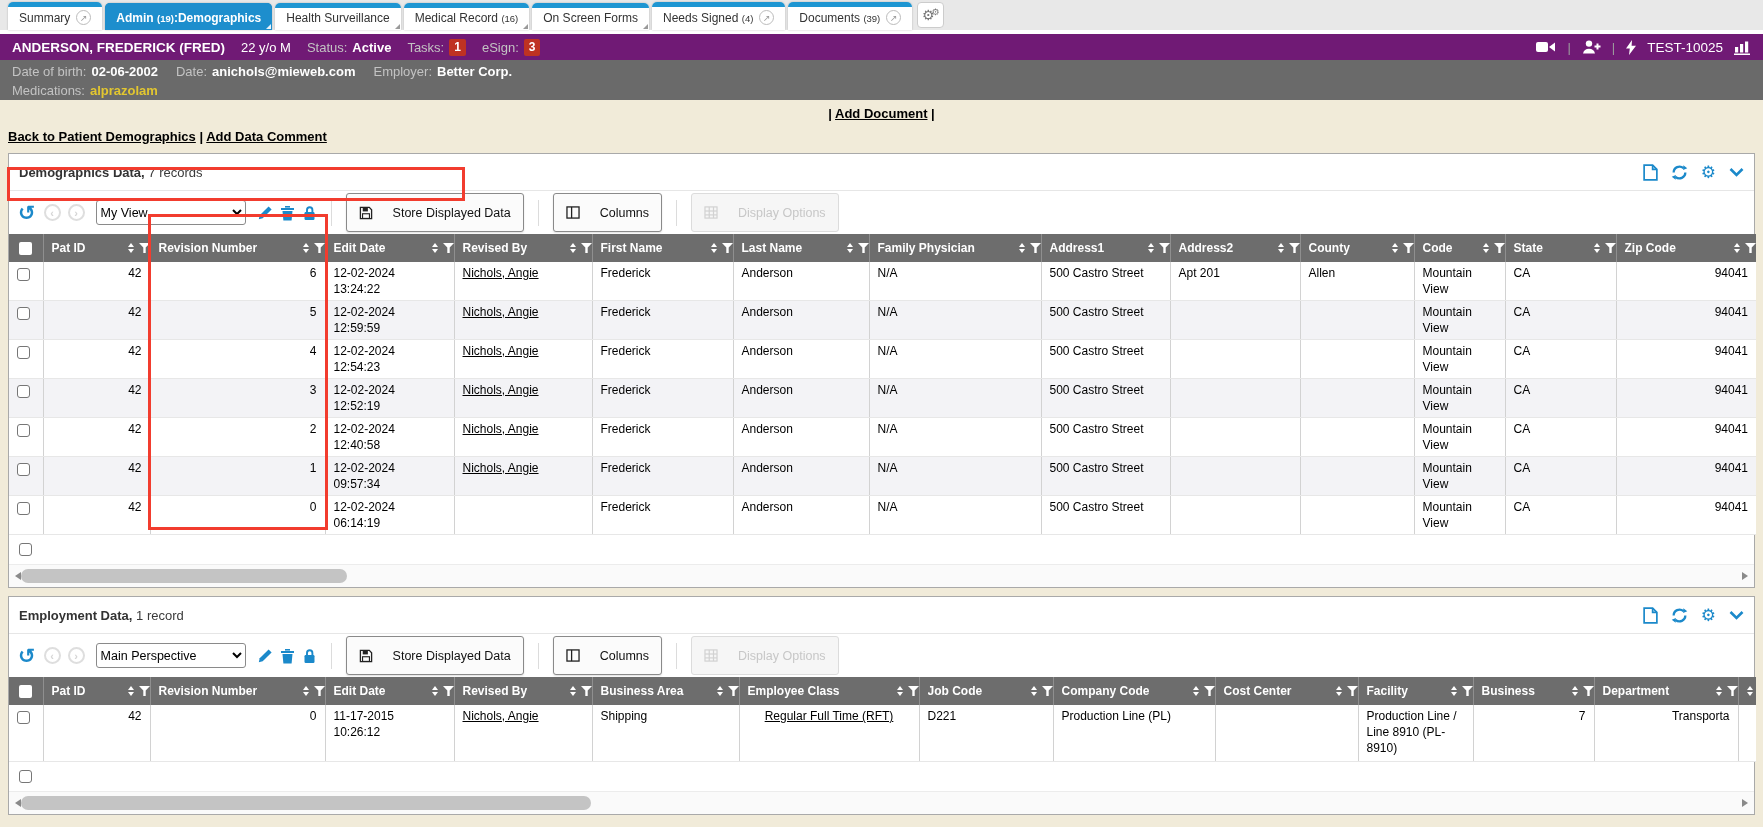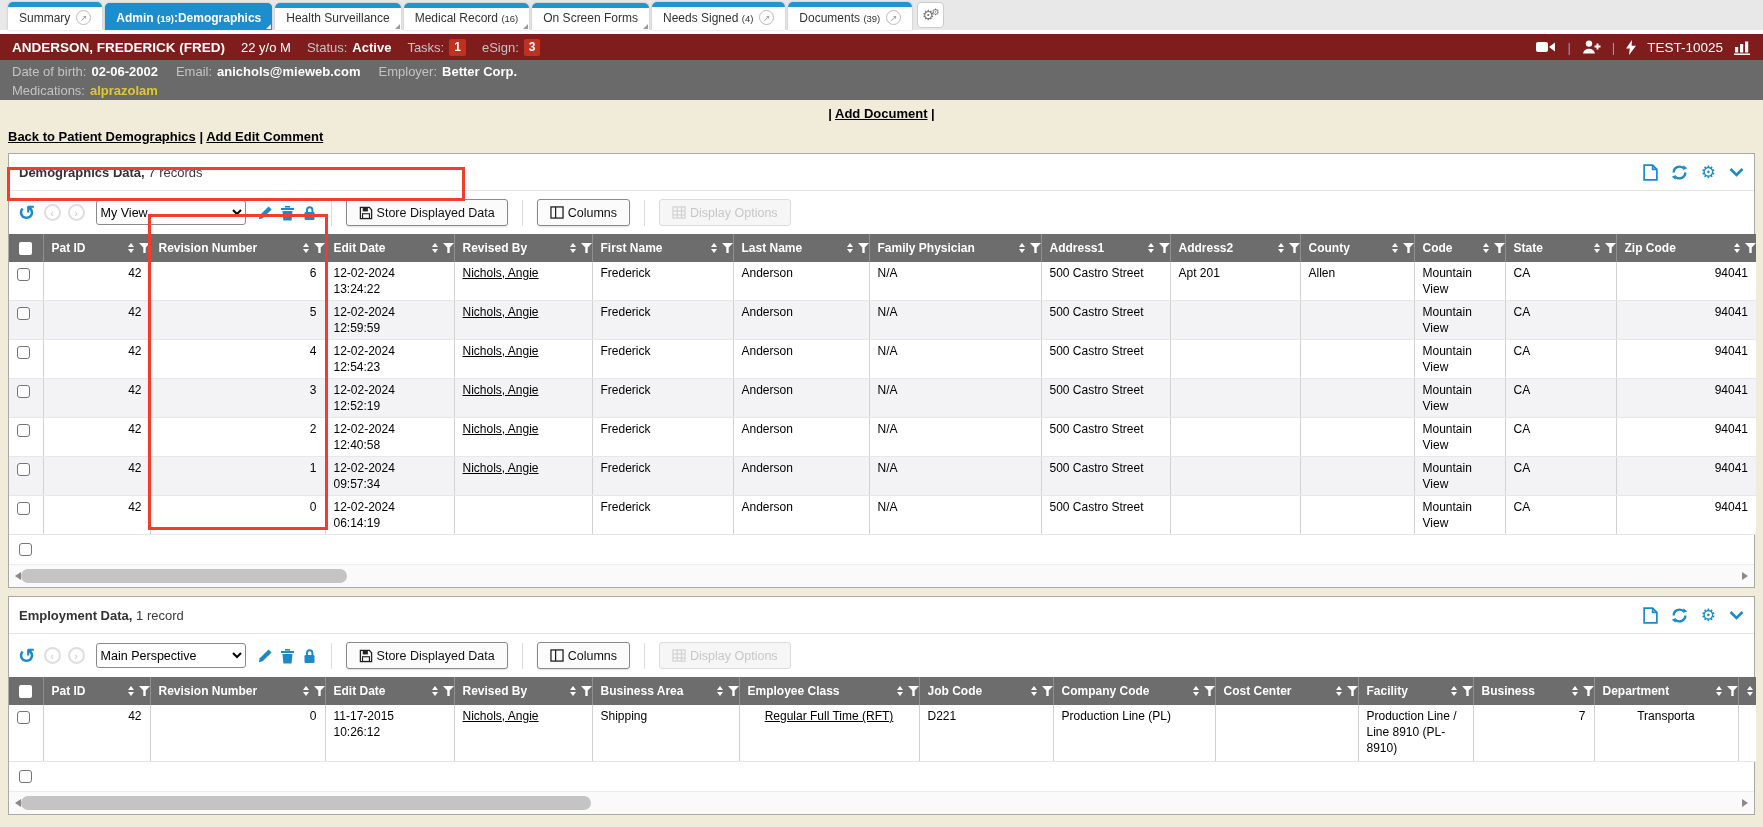--- a/index.html
+++ b/index.html
@@ -16,21 +16,21 @@
   .tab.active::before{background:#1d8ecd}
   .tab.fold::after{content:'';position:absolute;right:1px;bottom:1px;border-left:5px solid transparent;border-bottom:5px solid #9a9a9a}
   .tab.active.fold::after{border-bottom-color:#eaf4fb}
   .tab-count{font-size:9.5px}
   .ext-icon{display:inline-flex;width:15px;height:15px;border:1.5px solid #bcbcbc;border-radius:50%;color:#9a9a9a;font-size:9px;align-items:center;justify-content:center;background:#fff;font-weight:normal}
   .gear-btn{margin:0 0 2px 5px;width:27px;height:26px;background:#fff;border:1px solid #ccc;border-radius:4px;display:flex;align-items:center;justify-content:center;cursor:pointer}
   .gears{color:#777;font-size:14px;line-height:1}
   .gear-sm{font-size:9px;vertical-align:top;margin-left:-3px}
 
   
-  .pbar1{height:26px;background:#7f1d1d;color:#fff;display:flex;align-items:center;padding:12px 12px;gap:16px;font-size:13px}
+  .pbar1{height:26px;background:#701a75;color:#fff;display:flex;align-items:center;padding:12px 12px;gap:16px;font-size:13px}
   .pname{font-weight:bold;font-size:13.5px}
   .grp{display:flex;align-items:center;gap:5px}
   .plabel{color:#c3c3c3}
   .pval{font-weight:bold}
   .badge{background:#bf3222;color:#fff;font-weight:bold;padding:0 5px;height:17px;line-height:17px;border-radius:2px;font-size:12px;cursor:pointer}
   .pbar1-right{margin-left:auto;display:flex;align-items:center;gap:11px}
   .psep{color:#9d9d9d}
   .station{font-size:13.5px}
   .pbar2{height:40px;background:#6a6a6a;color:#fff;padding:2px 12px 0;font-size:13px;line-height:19px}
   .pbar2 .row{display:flex;gap:18px}
@@ -50,21 +50,21 @@
   .panel-icons{margin-left:auto;display:flex;gap:13px;align-items:center}
   .pic{cursor:pointer;display:flex;align-items:center}
   .gear-blue{color:#1b89ca;font-size:17px;line-height:1;cursor:pointer}
 
   .panel-toolbar{height:43px;display:flex;align-items:center;padding:0 9px;gap:7px}
   .undo{color:#1b89ca;font-size:21px;font-weight:bold;line-height:1;cursor:pointer;margin-right:1px}
   .nav-circle{width:17px;height:17px;border:2px solid #dedede;border-radius:50%;color:#d5d5d5;font-weight:bold;display:flex;align-items:center;justify-content:center;font-size:11px;cursor:default}
   select{height:25px;width:150px;border:1px solid #8a8a8a;border-radius:3px;font-size:12.5px;background:#fff;margin:0 4px}
   .mini-ic{cursor:pointer;display:flex;align-items:center}
   .tb-sep{width:1px;height:26px;background:#dcdcdc;margin:0 7px}
-  .tbtn{display:inline-flex;align-items:center;gap:4px;height:27px;padding:0 12px;background:#fbfbfb;border:1px solid #8a8a8a;border-radius:3px;font-size:12.5px;color:#111;box-shadow:0 1px 2px rgba(0,0,0,.13);cursor:pointer;font-family:inherit}
+  .tbtn{display:inline-flex;align-items:center;gap:20px;height:39px;padding:0 12px;background:#fbfbfb;border:1px solid #8a8a8a;border-radius:3px;font-size:12.5px;color:#111;box-shadow:0 1px 2px rgba(0,0,0,.13);cursor:pointer;font-family:inherit}
   .tbtn.disabled{color:#c7c7c7;border-color:#dcdcdc;background:#f6f6f6;box-shadow:none;cursor:default}
   .tbtn.disabled svg *{stroke:#d2d2d2 !important;fill:none !important}
 
   
   table{border-collapse:collapse;table-layout:fixed;width:1745px;font-size:12px}
   thead th{background:#6d6d6d;height:28px;border-left:1px solid #8f8f8f;padding:0;overflow:hidden;cursor:pointer}
   thead th:first-child{border-left:none}
   .th-in{display:flex;align-items:center;height:28px;padding:0 0 0 8px}
   .th-in.c{justify-content:center;padding:0}
   .th-lb{flex:1 1 auto;text-align:left;font-weight:bold;color:#fff;overflow:hidden;white-space:nowrap;font-size:12px}
@@ -182,39 +182,39 @@
     </span>
   </div>
 
   <div class="pbar2">
     <div class="row">
       <span class="grp">
           <span class="plabel">Date of birth:</span>
           <span class="pval">02-06-2002</span>
         </span>
       <span class="grp">
-          <span class="plabel">Email:</span>
+          <span class="plabel">Date:</span>
           <span class="pval">anichols@mieweb.com</span>
         </span>
       <span class="grp">
           <span class="plabel">Employer:</span>
           <span class="pval">Better Corp.</span>
         </span>
     </div>
     <div class="row">
       <span class="grp">
           <span class="plabel">Medications:</span>
           <span class="ymed">alprazolam</span>
         </span>
     </div>
   </div>
 
   <div class="content">
     <div class="adddoc-row"><span>|</span> <a class="blk">Add Document</a> <span>|</span></div>
-    <div class="back-row"><a class="blk">Back to Patient Demographics</a> <span>|</span> <a class="blk">Add Edit Comment</a></div>
+    <div class="back-row"><a class="blk">Back to Patient Demographics</a> <span>|</span> <a class="blk">Add Data Comment</a></div>
 
     <div class="panel">
       <div class="panel-header">
         <span class="panel-title"><b>Demographics Data,</b> <span>7 records</span></span>
         <span class="panel-icons">
           <span class="pic">
               <svg width="15" height="17" viewBox="0 0 14 16">
                 <path d="M1 1h8l4 4v10H1z" fill="#fff" stroke="#1b89ca" stroke-width="1.6"></path>
                 <path d="M9 1v4h4" fill="none" stroke="#1b89ca" stroke-width="1.6"></path>
               </svg>
@@ -928,21 +928,21 @@
               <td style="text-align: left;">11-17-2015
 10:26:12</td>
               <td style="text-align: left;"><a class="cell-link">Nichols, Angie</a></td>
               <td style="text-align: left;">Shipping</td>
               <td style="text-align: center; text-decoration: underline;">Regular Full Time (RFT)</td>
               <td style="text-align: left;">D221</td>
               <td style="text-align: left;">Production Line (PL)</td>
               <td style="text-align: left;"></td>
               <td style="text-align: left;">Production Line / Line 8910 (PL-8910)</td>
               <td style="text-align: right;">7</td>
-              <td style="text-align: center;">Transporta</td>
+              <td style="text-align: right;">Transporta</td>
               <td style="text-align: left;"></td>
             </tr>
           </tbody>
         </table>
       <div class="empty-row">
           <span class="cb"></span>
         </div>
       <div class="hscroll">
           <span class="arr-l"></span>
           <span class="thumb" id="thumb1" style="left: 12px; width: 570px;"></span>

